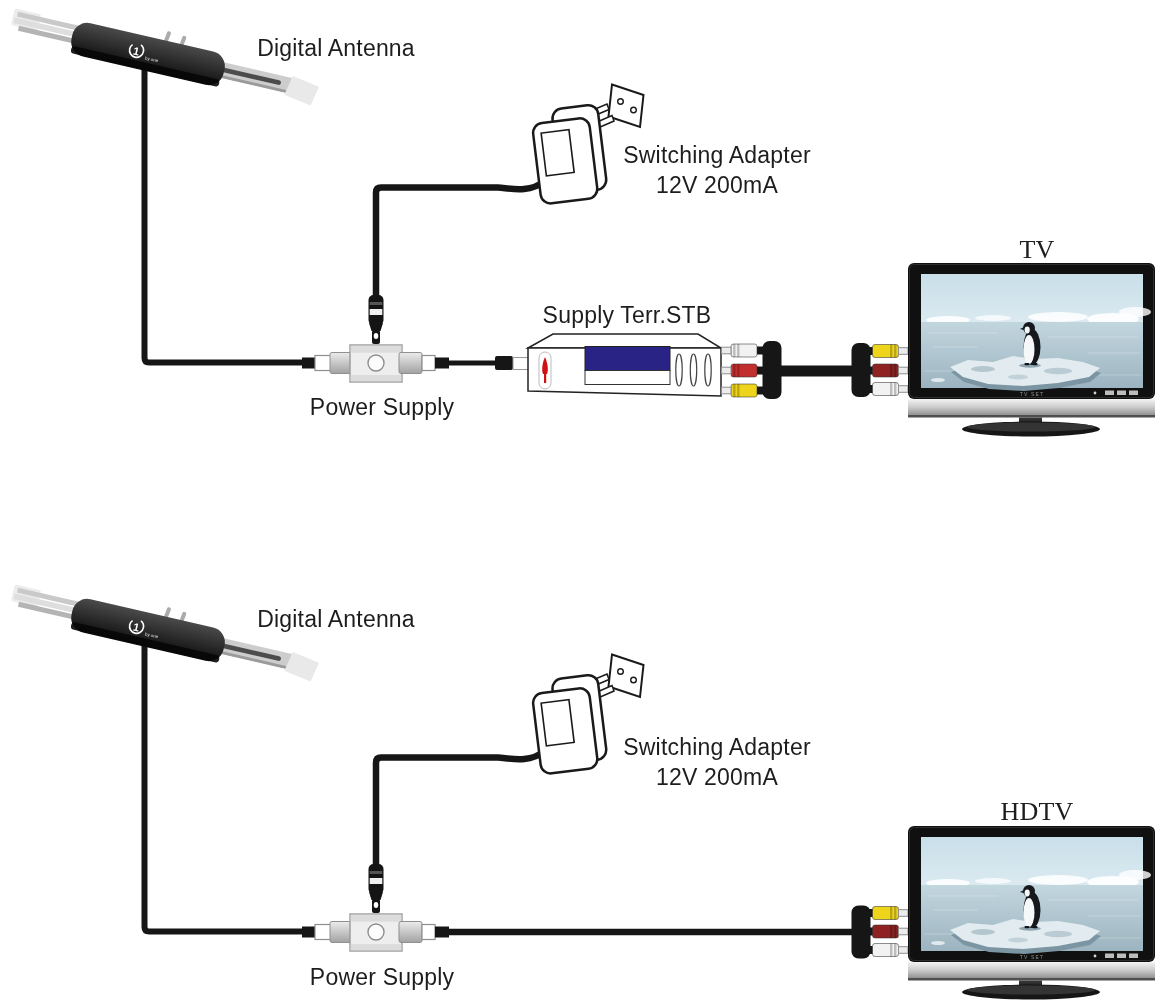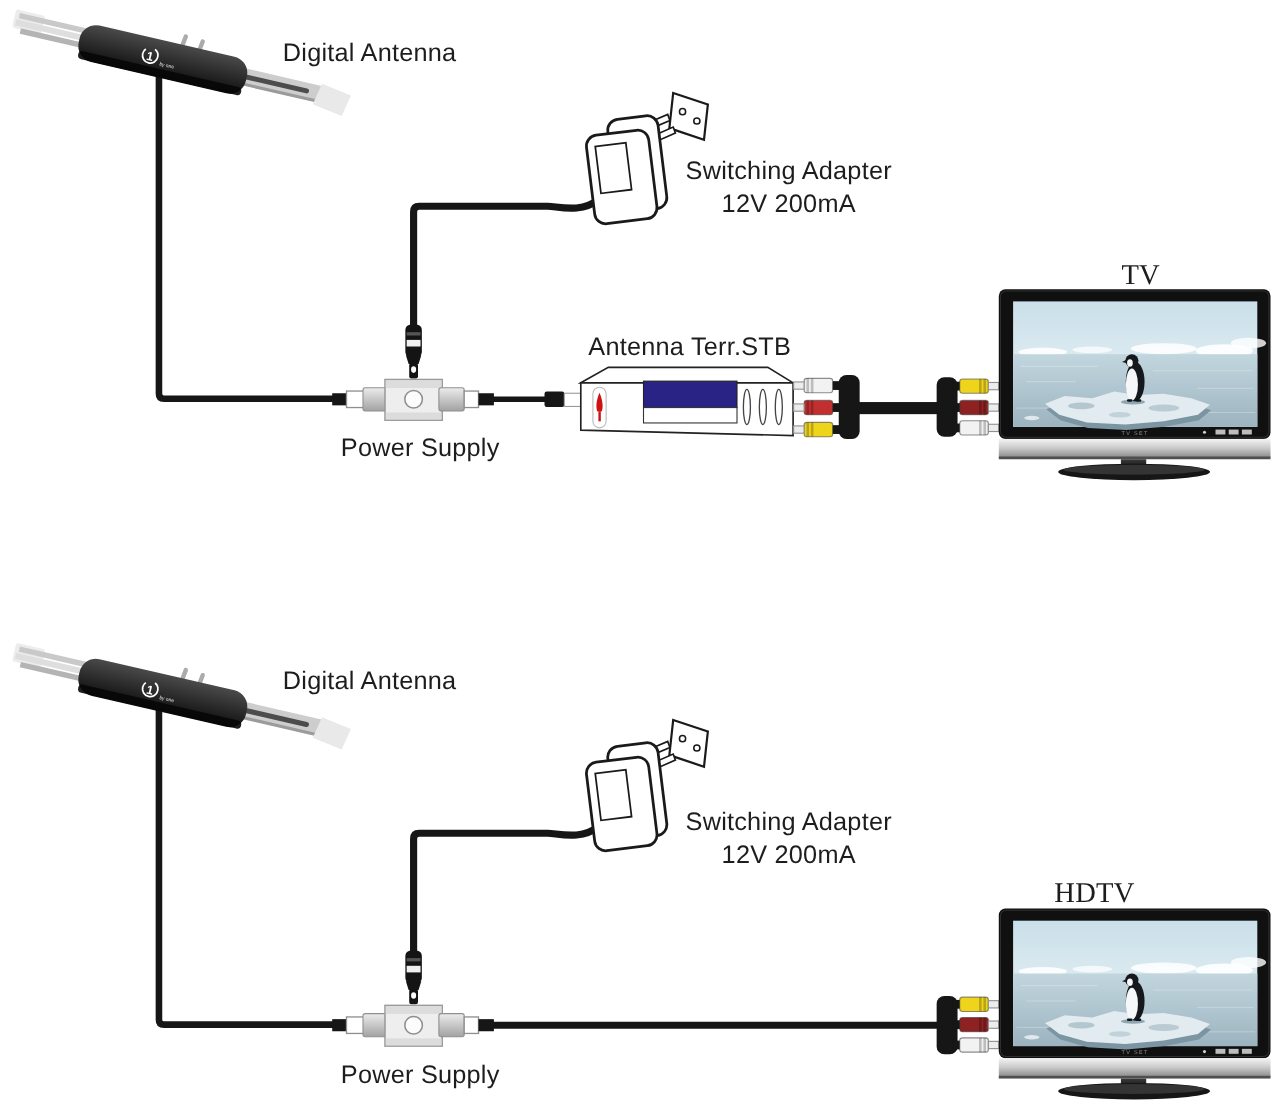--- a/index.html
+++ b/index.html
@@ -227,22 +227,22 @@
     <use href="#plug-right" transform="translate(872.5,950)" color="#f2f2f2"></use>
 
     <use href="#tv-set" transform="translate(908,826)"></use>
   </g>
 </svg>
 
 <div class="label" style="left:336px;top:48px">Digital Antenna</div>
 <div class="label" style="left:717px;top:155px">Switching Adapter</div>
 <div class="label" style="left:717px;top:185px">12V 200mA</div>
 <div class="label big" style="left:1037px;top:250px">TV</div>
-<div class="label" style="left:627px;top:315px">Antenna Terr.STB</div>
+<div class="label" style="left:627px;top:315px">Supply Terr.STB</div>
 <div class="label" style="left:382px;top:407px">Power Supply</div>
 
 <div class="label" style="left:336px;top:619px">Digital Antenna</div>
 <div class="label" style="left:717px;top:747px">Switching Adapter</div>
 <div class="label" style="left:717px;top:777px">12V 200mA</div>
-<div class="label big" style="left:995px;top:812px">HDTV</div>
+<div class="label big" style="left:1037px;top:812px">HDTV</div>
 <div class="label" style="left:382px;top:977px">Power Supply</div>
 
 </div>
 
 </body></html>

